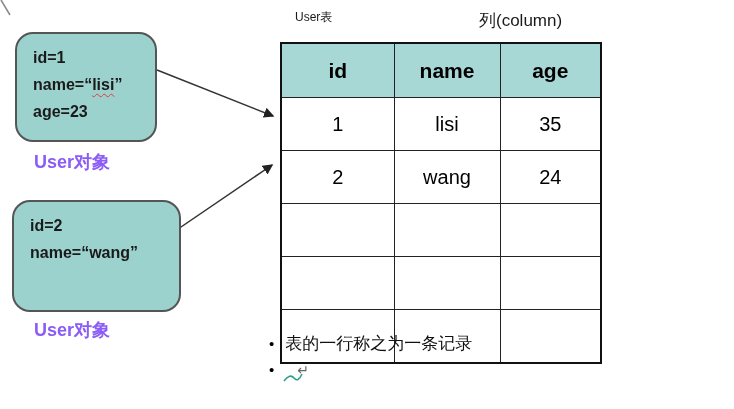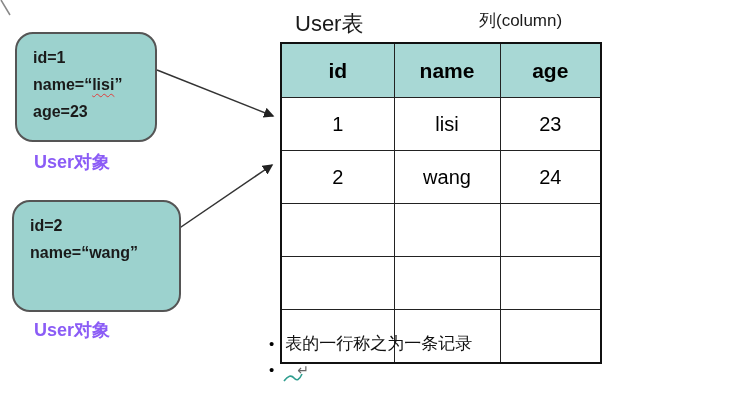--- a/index.html
+++ b/index.html
@@ -17,21 +17,21 @@
   }
   .box1{left:15px;top:32px;width:142px;height:110px;}
   .box2{left:12px;top:200px;width:169px;height:112px;}
   .misspell{text-decoration:underline wavy #e03c3c;text-decoration-thickness:1px;text-underline-offset:3px;}
 
   .obj-label{position:absolute;font-weight:bold;font-size:18px;color:#8b5cf6;}
   .label1{left:34px;top:150px;}
   .label2{left:34px;top:318px;}
 
   
-  .tbl-title{position:absolute;left:295px;top:9px;font-size:22px;color:#1a1a1a;}
+  .tbl-title{position:absolute;left:295px;top:9px;font-size:12px;color:#1a1a1a;}
   .col-label{position:absolute;left:479px;top:9px;font-size:17px;color:#1a1a1a;}
   .row-label{position:absolute;left:605px;top:56px;font-size:17px;color:#1a1a1a;}
 
   
   table.user-table{
     position:absolute;left:280px;top:42px;width:320px;height:271px;
     border-collapse:collapse;table-layout:fixed;
   }
   table.user-table th,table.user-table td{
     border:1.5px solid #222;text-align:center;vertical-align:middle;padding:4px;
@@ -90,21 +90,21 @@
       </colgroup>
     <tbody>
         <tr>
       <th>id</th>
       <th>name</th>
       <th>age</th>
     </tr>
     <tr>
       <td>1</td>
       <td>lisi</td>
-      <td>23</td>
+      <td>35</td>
     </tr>
     <tr>
       <td>2</td>
       <td>wang</td>
       <td>24</td>
     </tr>
     <tr>
       <td></td>
       <td></td>
       <td></td>

